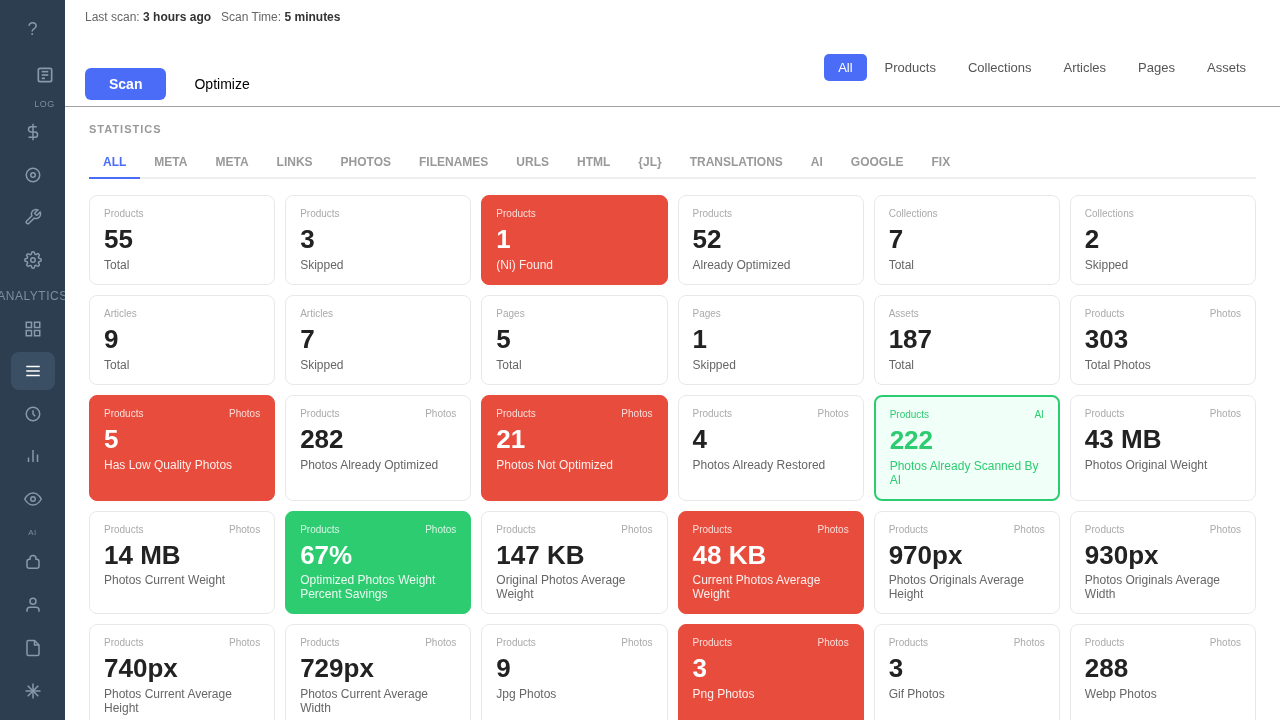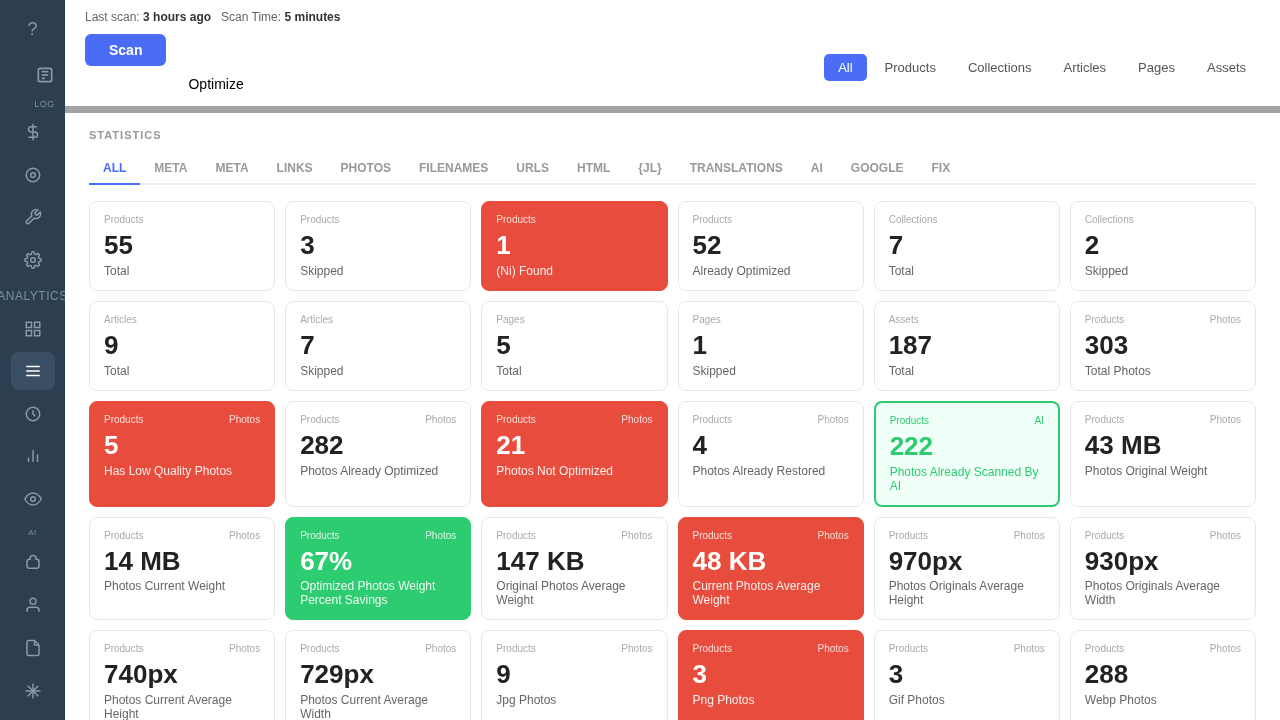--- a/index.html
+++ b/index.html
@@ -42,21 +42,21 @@
       flex: 1;
       display: flex;
       flex-direction: column;
       overflow: hidden;
       background: #fff;
     }
 
     
     .topbar {
       padding: 10px 20px 6px;
-      border-bottom: 7px solid #a3a3a3;
+      border-bottom: 1px solid #a3a3a3;
     }
     .scan-info {
       font-size: 12px;
       color: #666;
       margin-bottom: 10px;
     }
     .scan-info strong { color: #333; }
     .topbar-actions {
       display: flex;
       align-items: center;
@@ -184,21 +184,21 @@
     .card-label {
       font-size: 12px;
       color: #666;
       margin-top: 4px;
       font-weight: 500;
     }
     .stat-card.red .card-label,
     .stat-card.green .card-label { color: rgba(255,255,255,0.9); }
     .stat-card.teal-border .card-label { color: #2ecc71; }
 
-    .left-btns { display: flex; gap: 6px; align-items: flex-start; }
+    .left-btns { display: flex; gap: 12px; align-items: flex-end; }
   </style>
 </head>
 <body>
 
 <div class="sidebar">
   <div class="sidebar-icon">?</div>
   <div class="sidebar-group">
     <div class="sidebar-icon">
       <svg width="20" height="20" viewBox="0 0 24 24" fill="none" stroke="#8899aa" stroke-width="2">
           <rect x="4" y="4" width="16" height="16" rx="2"></rect>

